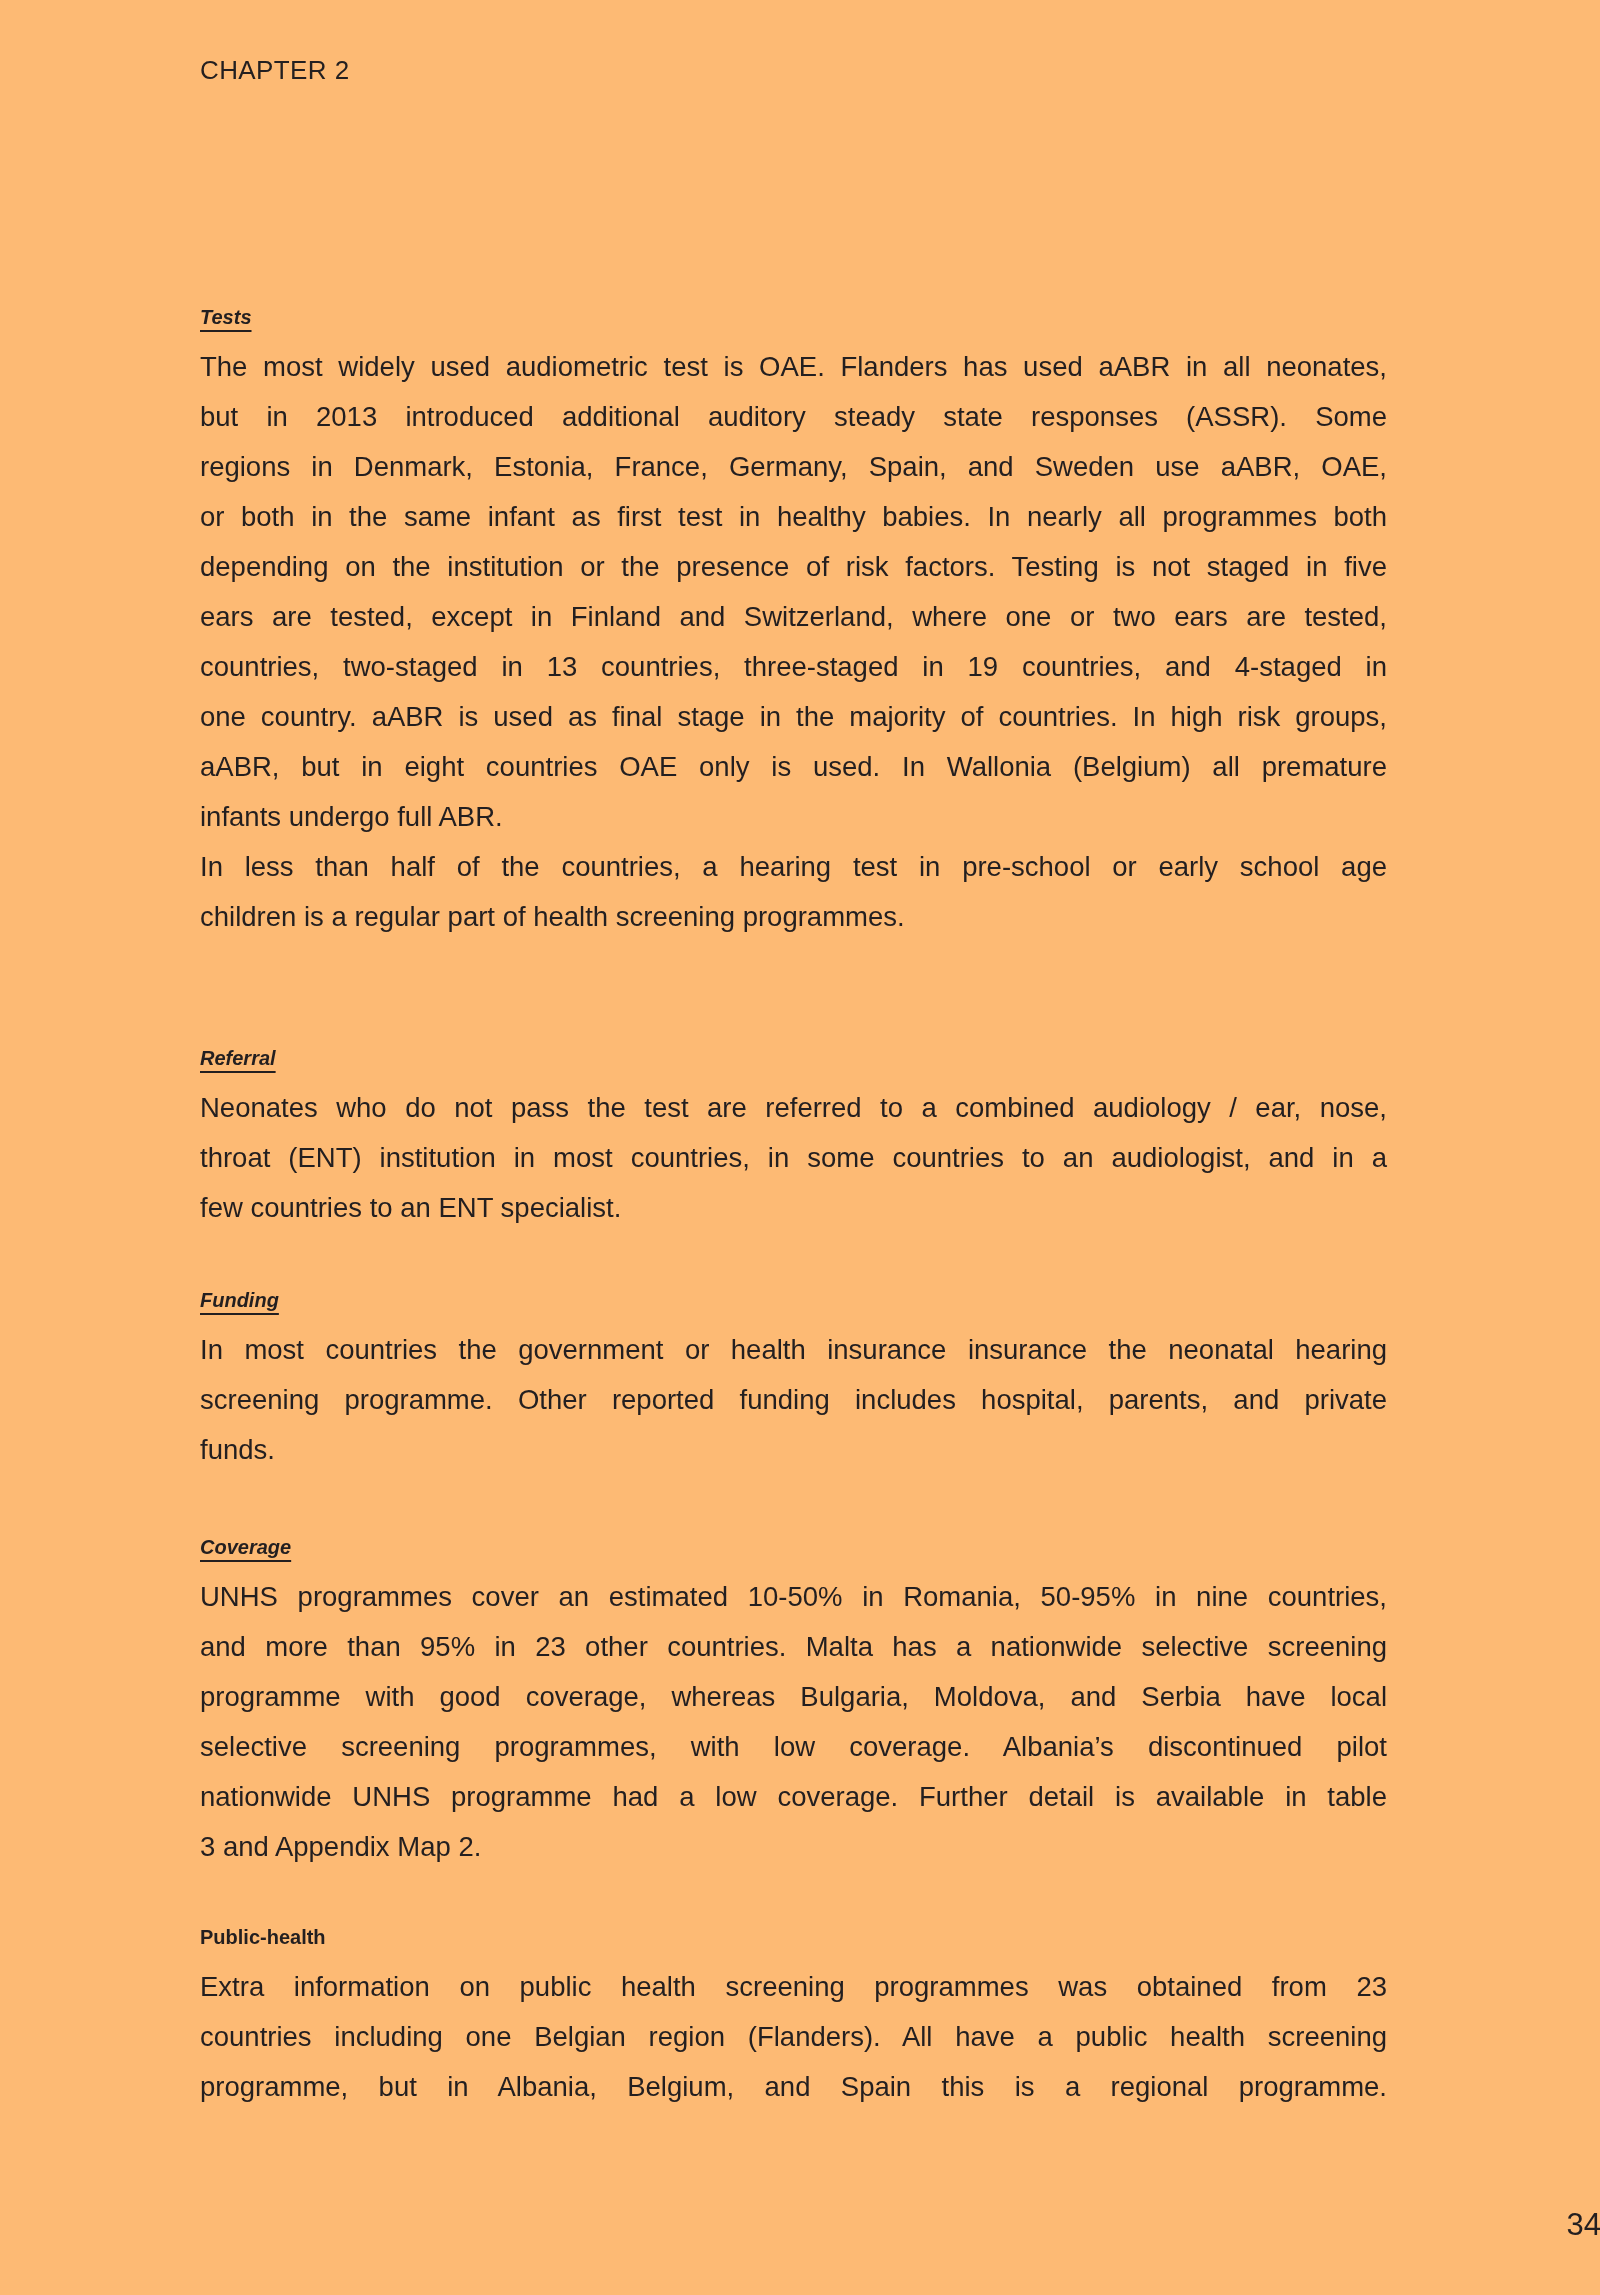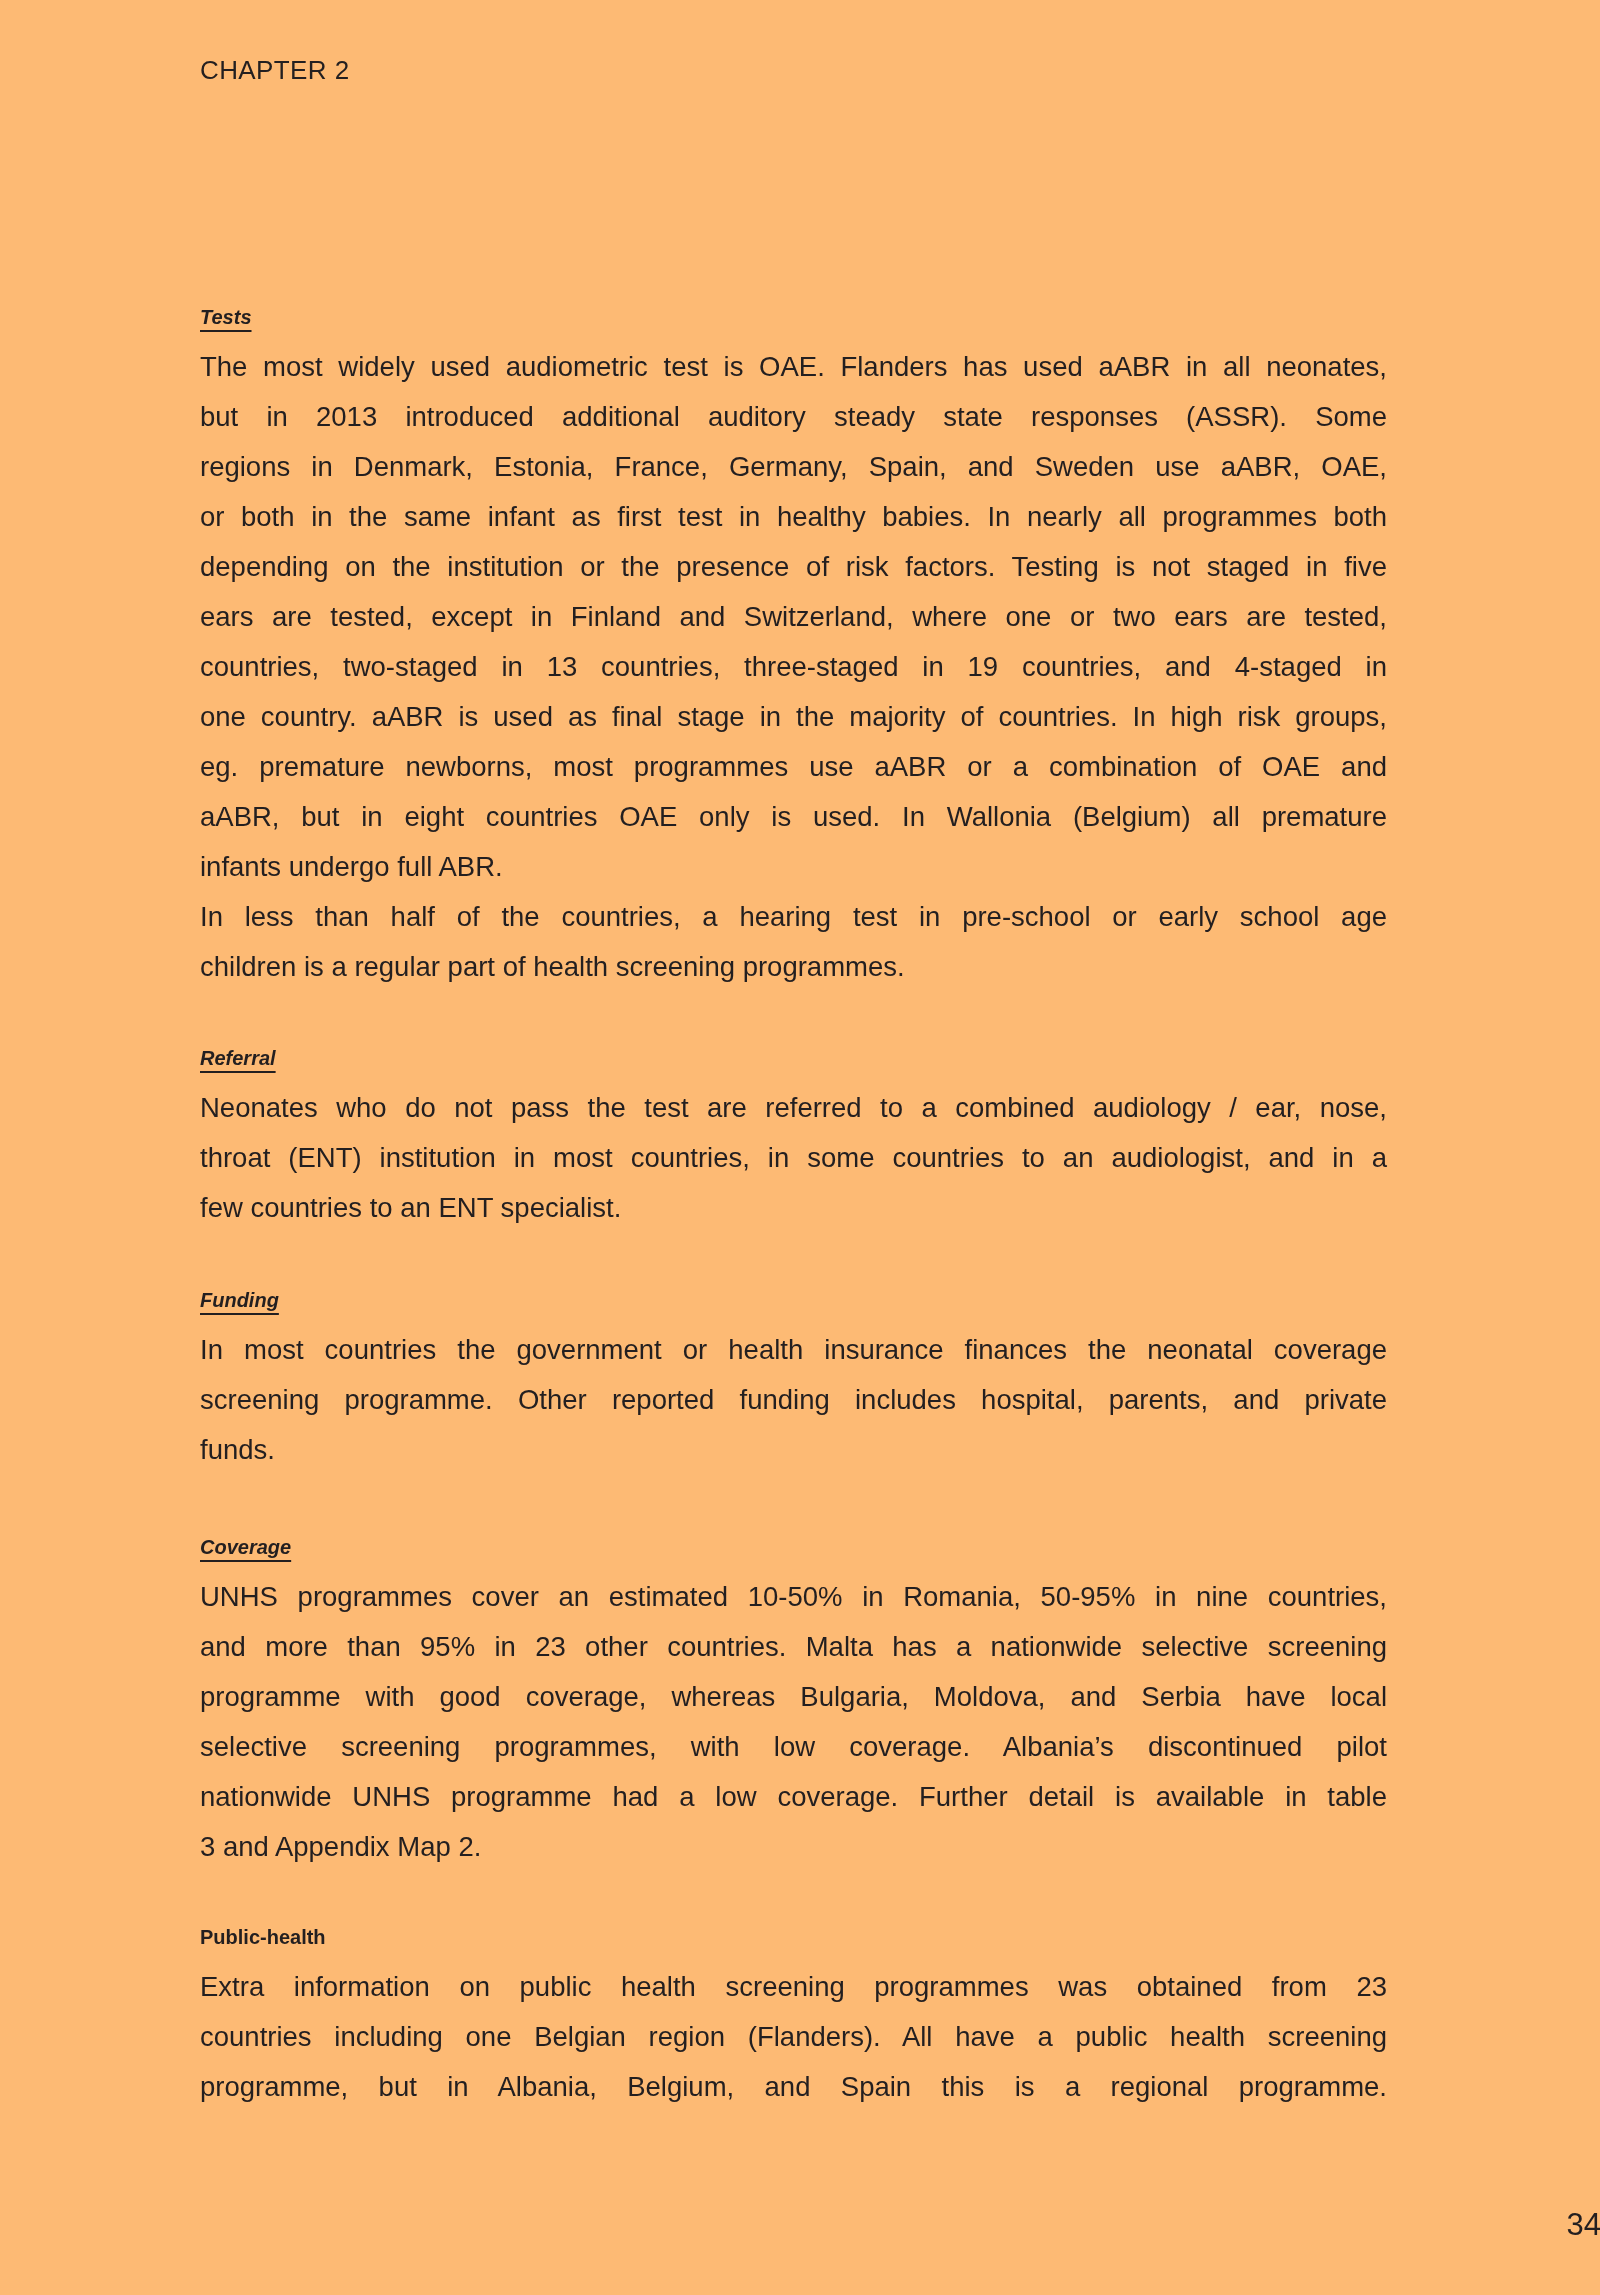--- a/index.html
+++ b/index.html
@@ -84,21 +84,20 @@
     <div>
         <div class="paragraph">
           <div class="text-line">The most widely used audiometric test is OAE. Flanders has used aABR in all neonates,</div>
           <div class="text-line">but in 2013 introduced additional auditory steady state responses (ASSR). Some</div>
           <div class="text-line">regions in Denmark, Estonia, France, Germany, Spain, and Sweden use aABR, OAE,</div>
           <div class="text-line">or both in the same infant as first test in healthy babies. In nearly all programmes both</div>
           <div class="text-line">depending on the institution or the presence of risk factors. Testing is not staged in five</div>
           <div class="text-line">ears are tested, except in Finland and Switzerland, where one or two ears are tested,</div>
           <div class="text-line">countries, two-staged in 13 countries, three-staged in 19 countries, and 4-staged in</div>
           <div class="text-line">one country. aABR is used as final stage in the majority of countries. In high risk groups,</div>
-          <div class="text-line">eg. premature newborns, most programmes use aABR or a combination of OAE and</div>
           <div class="text-line">aABR, but in eight countries OAE only is used. In Wallonia (Belgium) all premature</div>
           <div class="text-line line-last">infants undergo full ABR.</div>
         </div>
         <div class="paragraph">
           <div class="text-line">In less than half of the countries, a hearing test in pre-school or early school age</div>
           <div class="text-line line-last">children is a regular part of health screening programmes.</div>
         </div>
       </div>
   </section>
 
@@ -110,21 +109,21 @@
           <div class="text-line">throat (ENT) institution in most countries, in some countries to an audiologist, and in a</div>
           <div class="text-line line-last">few countries to an ENT specialist.</div>
         </div>
       </div>
   </section>
 
   <section class="doc-section" style="top: 1275px;">
     <h2 class="sec-heading u-italic">Funding</h2>
     <div>
         <div class="paragraph">
-          <div class="text-line">In most countries the government or health insurance finances the neonatal coverage</div>
+          <div class="text-line">In most countries the government or health insurance insurance the neonatal hearing</div>
           <div class="text-line">screening programme. Other reported funding includes hospital, parents, and private</div>
           <div class="text-line line-last">funds.</div>
         </div>
       </div>
   </section>
 
   <section class="doc-section" style="top: 1522px;">
     <h2 class="sec-heading u-italic">Coverage</h2>
     <div>
         <div class="paragraph">

